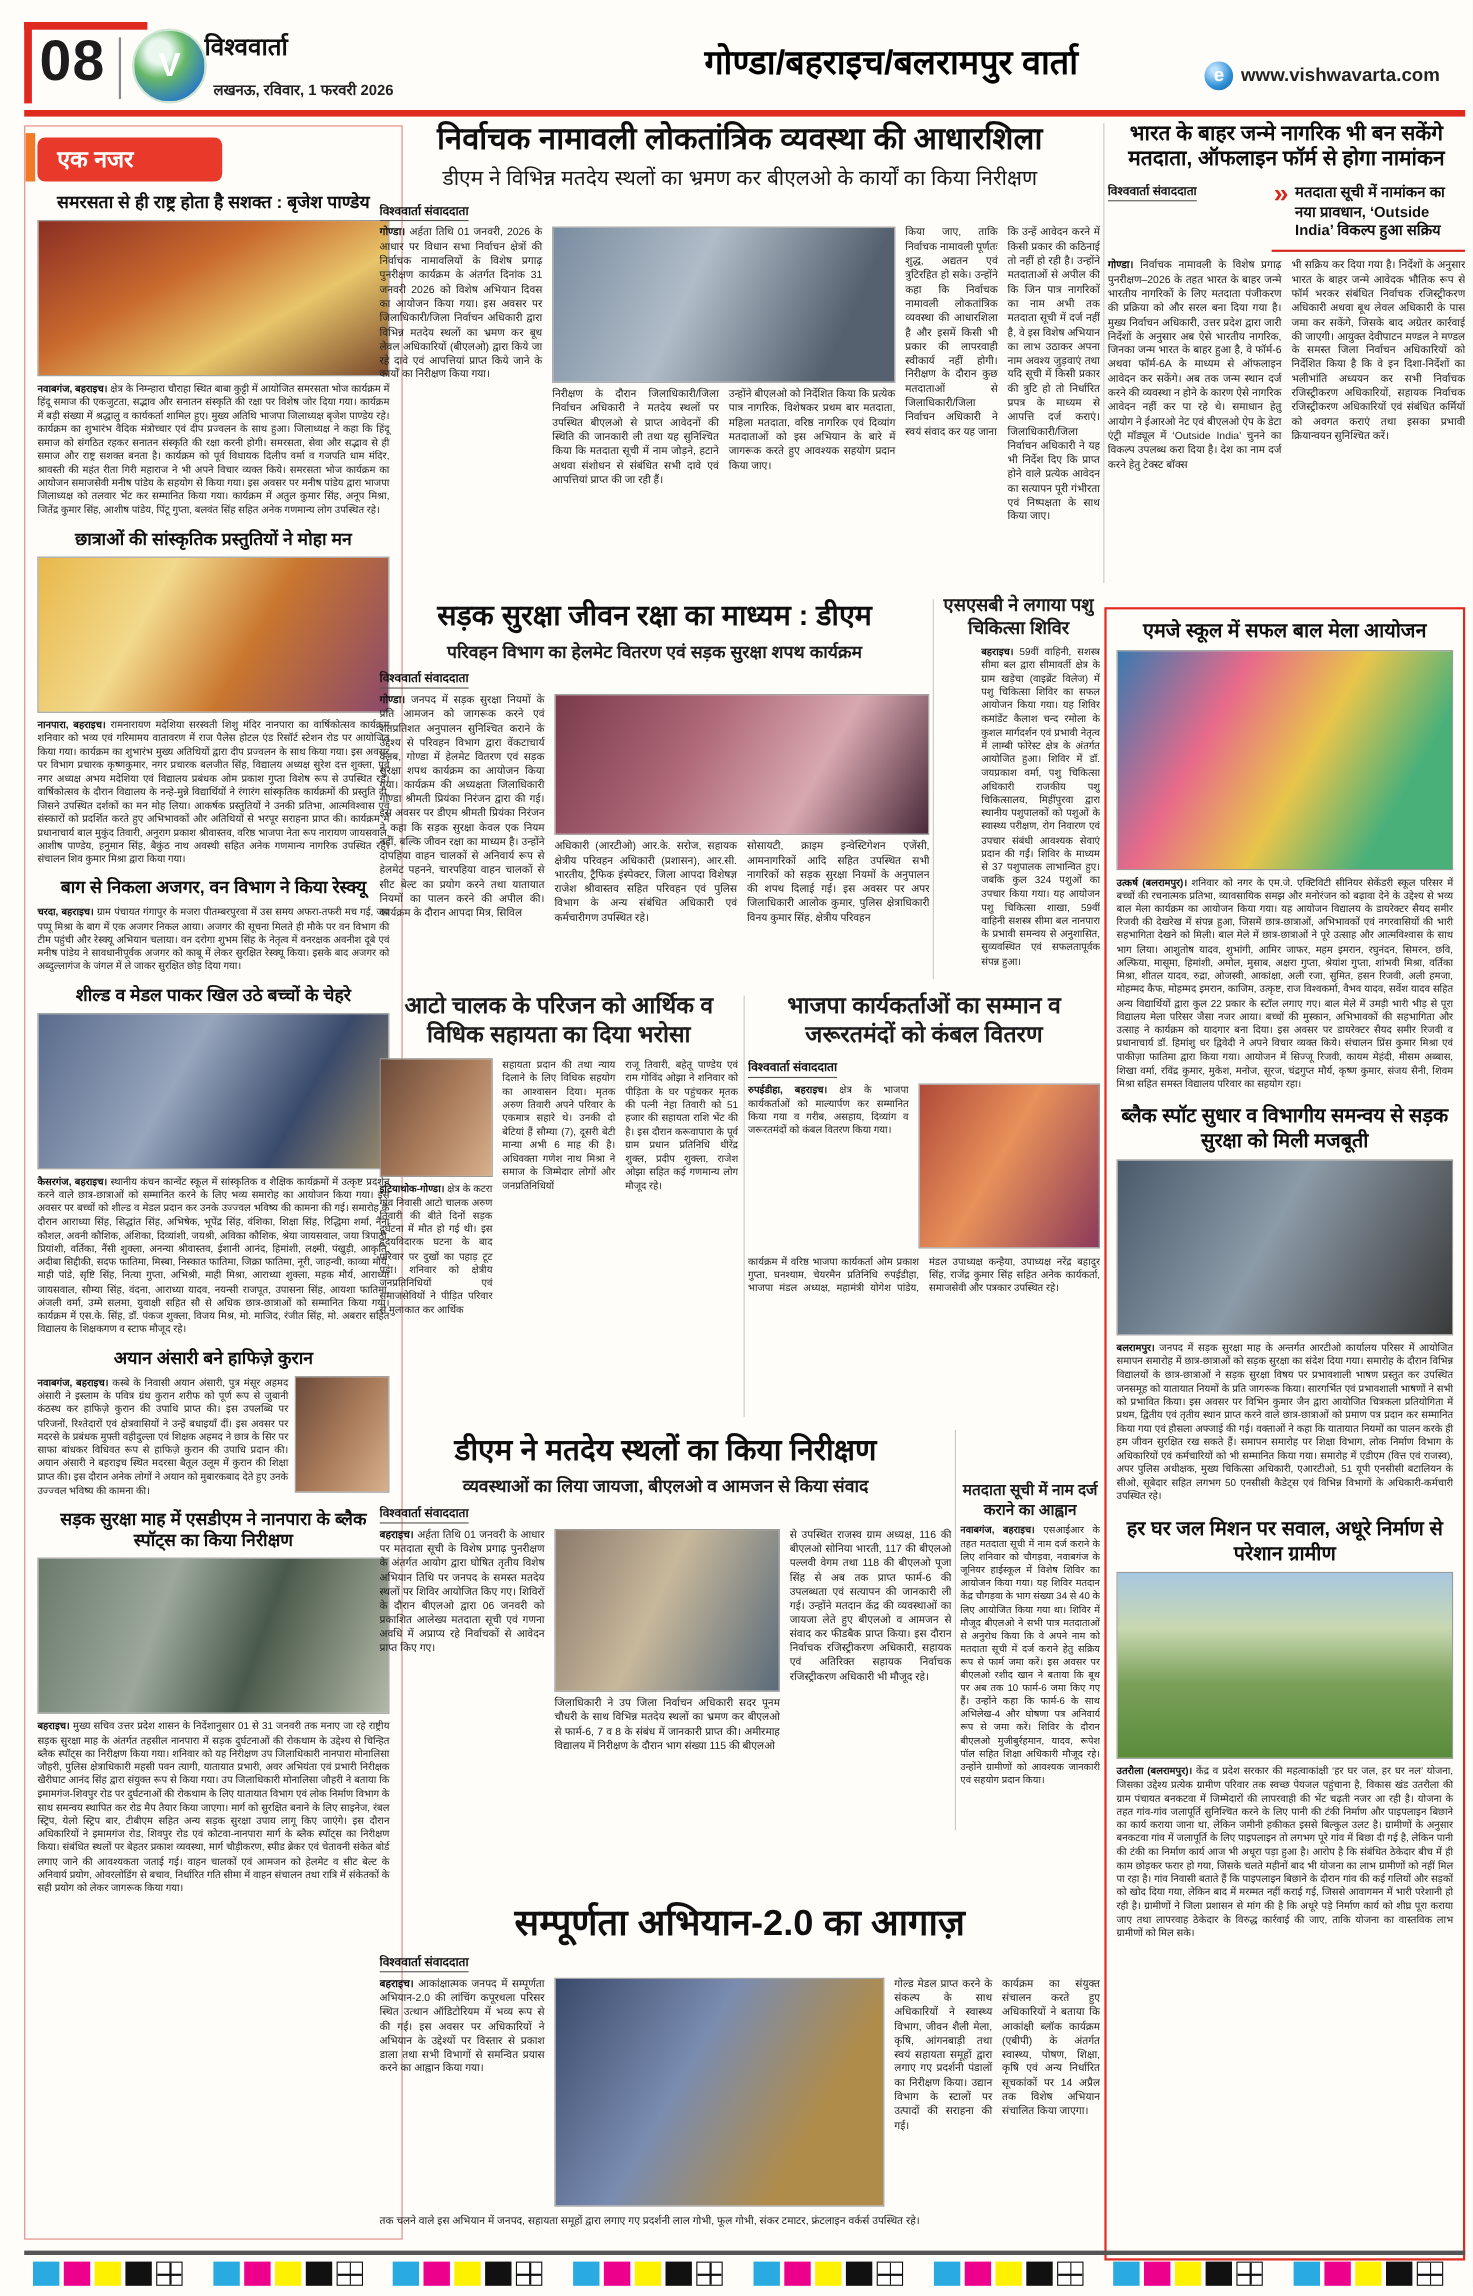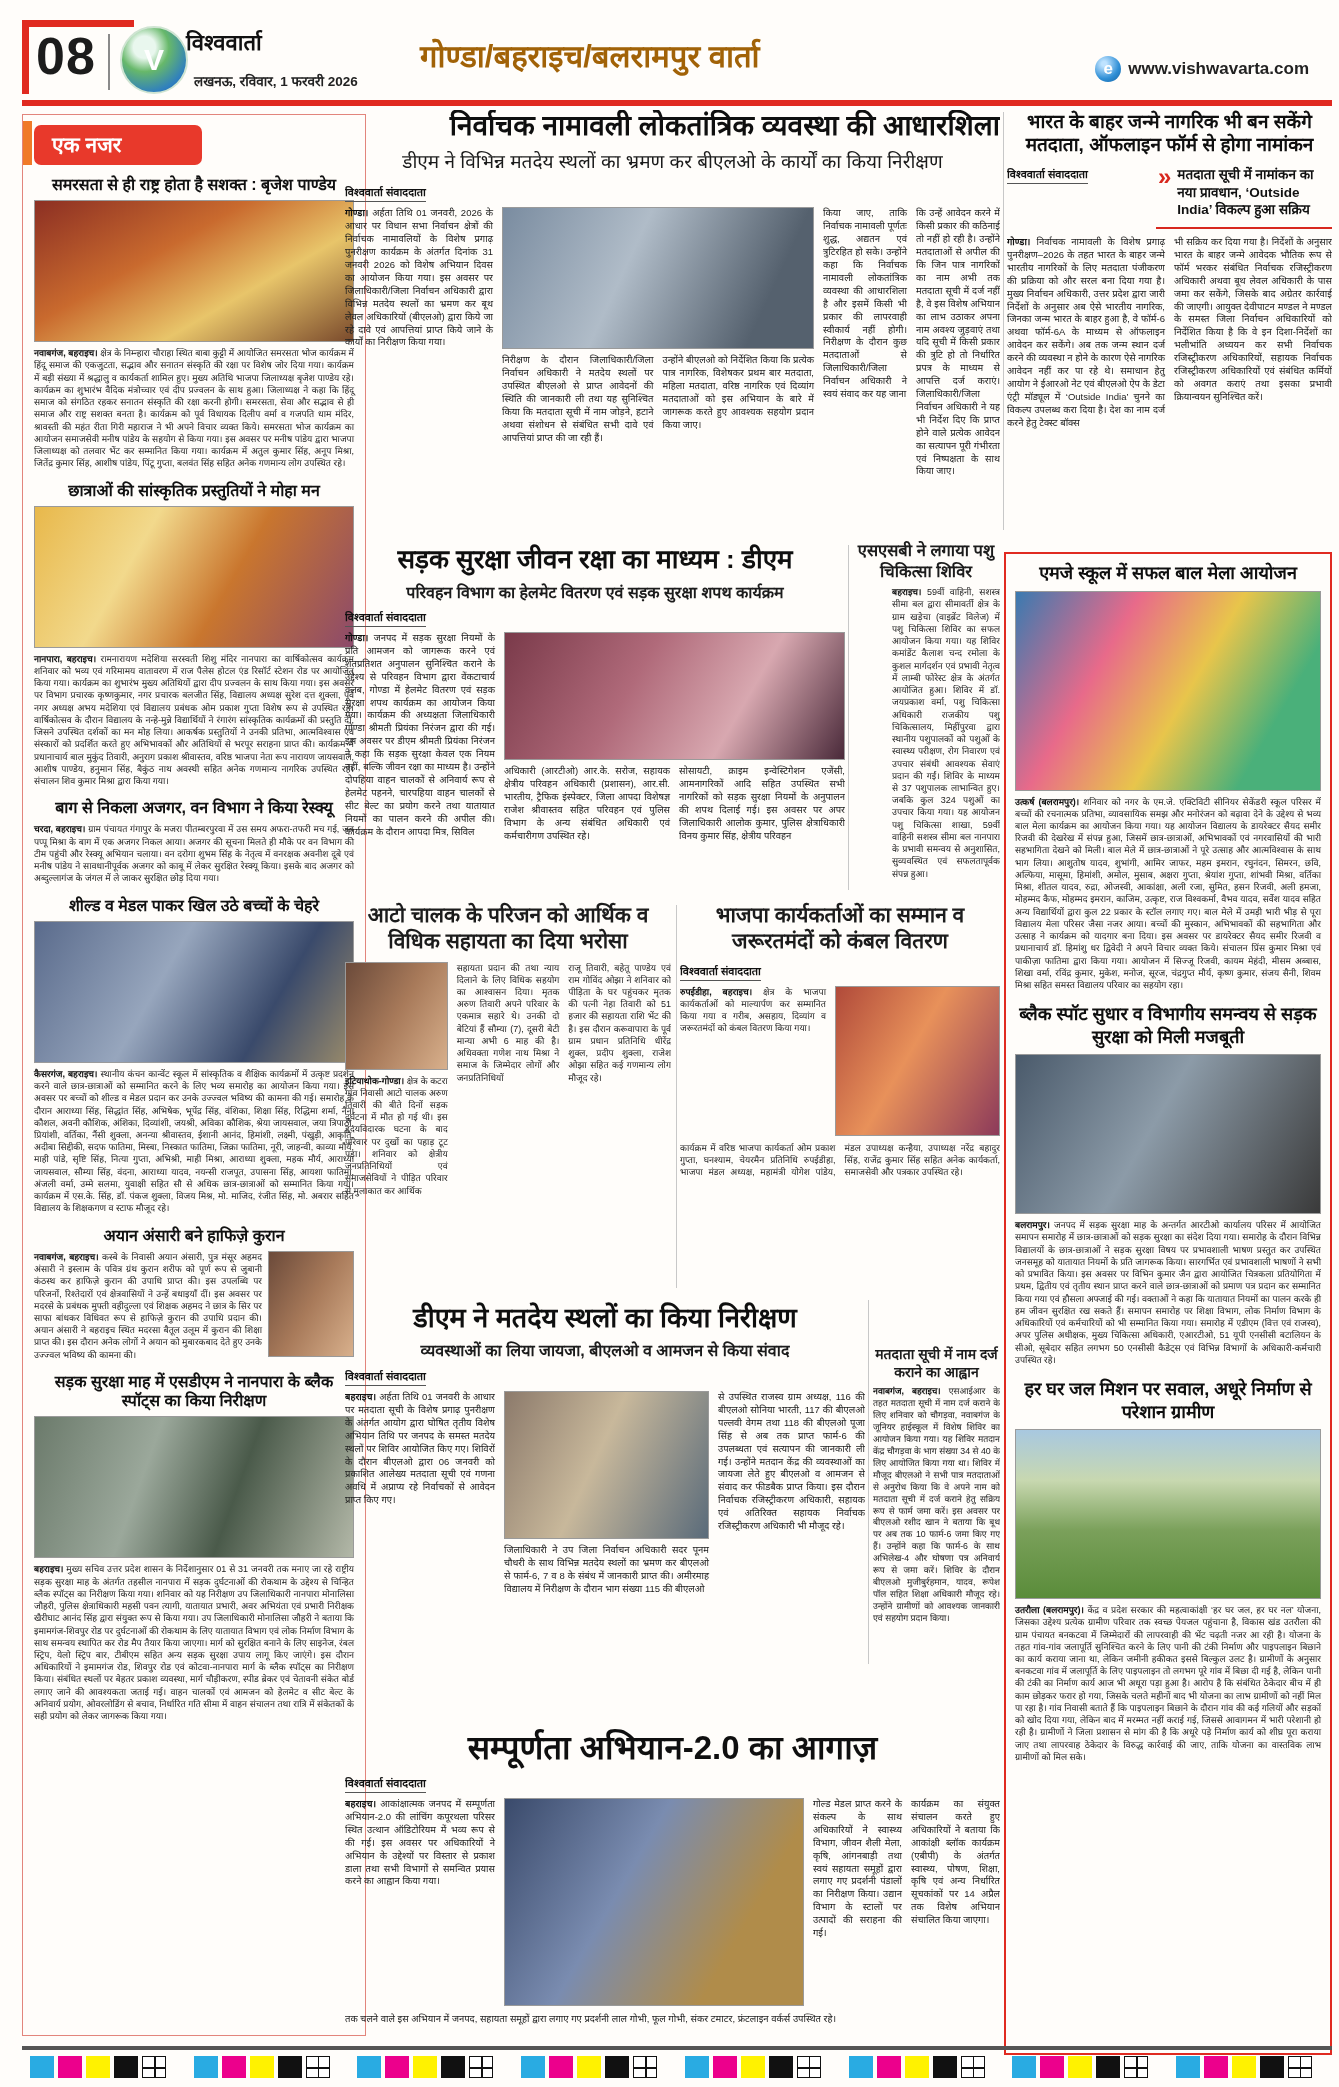--- a/index.html
+++ b/index.html
@@ -9,22 +9,22 @@
   .corner-h{position:absolute;left:22px;top:20px;width:112px;height:7px;background:#e02a20;}
   .corner-v{position:absolute;left:22px;top:20px;width:7px;height:74px;background:#e02a20;}
   .pageno{position:absolute;left:36px;top:26px;font-size:52px;font-weight:800;letter-spacing:1px;}
   .hdr-div{position:absolute;left:108px;top:34px;width:2px;height:56px;background:#8a8a8a;}
   .logo{position:absolute;left:120px;top:26px;width:64px;height:64px;border-radius:50%;
         background:radial-gradient(circle at 35% 30%,#e9f7ee 18%,#67b86a 40%,#2f7fbf 75%,#1c5f96);
         display:flex;align-items:center;justify-content:center;color:#fff;font-weight:800;font-size:30px;
         border:2px solid #cfe4d2;}
   .masthead{position:absolute;left:186px;top:26px;font-size:22px;font-weight:800;color:#111;}
   .edition{position:absolute;left:194px;top:72px;font-size:13.5px;font-weight:700;color:#222;}
-  .section-title{position:absolute;left:420px;top:34px;width:560px;text-align:left;
-        font-size:31px;font-weight:800;color:#a16207;}
+  .section-title{position:absolute;left:420px;top:34px;width:560px;text-align:right;
+        font-size:31px;font-weight:800;color:#000000;}
   .web{position:absolute;right:30px;top:56px;display:flex;align-items:center;gap:7px;}
   .eicon{width:26px;height:26px;border-radius:50%;
         background:radial-gradient(circle at 35% 30%,#bfe3ff 10%,#2f8fd6 60%,#135f9e);
         color:#fff;font-weight:800;font-size:17px;display:flex;align-items:center;justify-content:center;}
   .weburl{font-size:17px;font-weight:800;color:#222;}
   .red-rule{position:absolute;left:22px;top:100px;width:1310px;height:6px;background:#e02a20;}
   
   h1,h2,h3,h4,p{margin:0;}
   .bt{font-size:9.5px;line-height:1.36;text-align:justify;color:#222;}
   .bt .dl{font-weight:800;color:#111;}
@@ -54,21 +54,21 @@
   .eknazar{background:#e8392b;color:#fff;font-size:21px;font-weight:800;border-radius:7px;
            width:150px;padding:5px 0 7px 18px;position:relative;margin:2px 0 10px 0;}
   .eknazar::before{content:"";position:absolute;left:-11px;top:-4px;width:9px;height:44px;background:#f07a28;}
   .ss{margin-bottom:11px;}
   .ss h3{font-size:16px;font-weight:800;line-height:1.2;text-align:center;color:#111;margin:4px 0 6px 0;}
   .ss .photo{height:142px;margin-bottom:5px;}
   .ss .bt{font-size:9px;}
   .minipic{float:right;width:84px;height:104px;margin:0 0 4px 6px;border:1px solid #999;}
   
   #lead{position:absolute;left:345px;top:110px;width:655px;height:424px;overflow:hidden;}
-  #lead h1{font-size:28px;font-weight:800;text-align:right;line-height:1.12;color:#0f0f0f;}
+  #lead h1{font-size:28px;font-weight:800;text-align:center;line-height:1.12;color:#0f0f0f;}
   #lead .sub{font-size:19px;font-weight:400;text-align:center;margin-top:7px;color:#1a1a1a;}
   #lead .body{margin-top:8px;}
   #lead .photo{height:142px;}
   
   #outside{position:absolute;left:1007px;top:110px;width:325px;height:418px;overflow:hidden;}
   #outside h2{font-size:19px;font-weight:800;text-align:center;line-height:1.22;color:#0f0f0f;}
   .quote{border-bottom:2.5px solid #d8281e;padding:2px 2px 8px 2px;display:flex;gap:6px;}
   .quote .qmark{color:#d8281e;font-size:24px;font-weight:800;line-height:0.9;}
   .quote .qtext{font-size:13.5px;font-weight:800;line-height:1.3;color:#111;}
   

